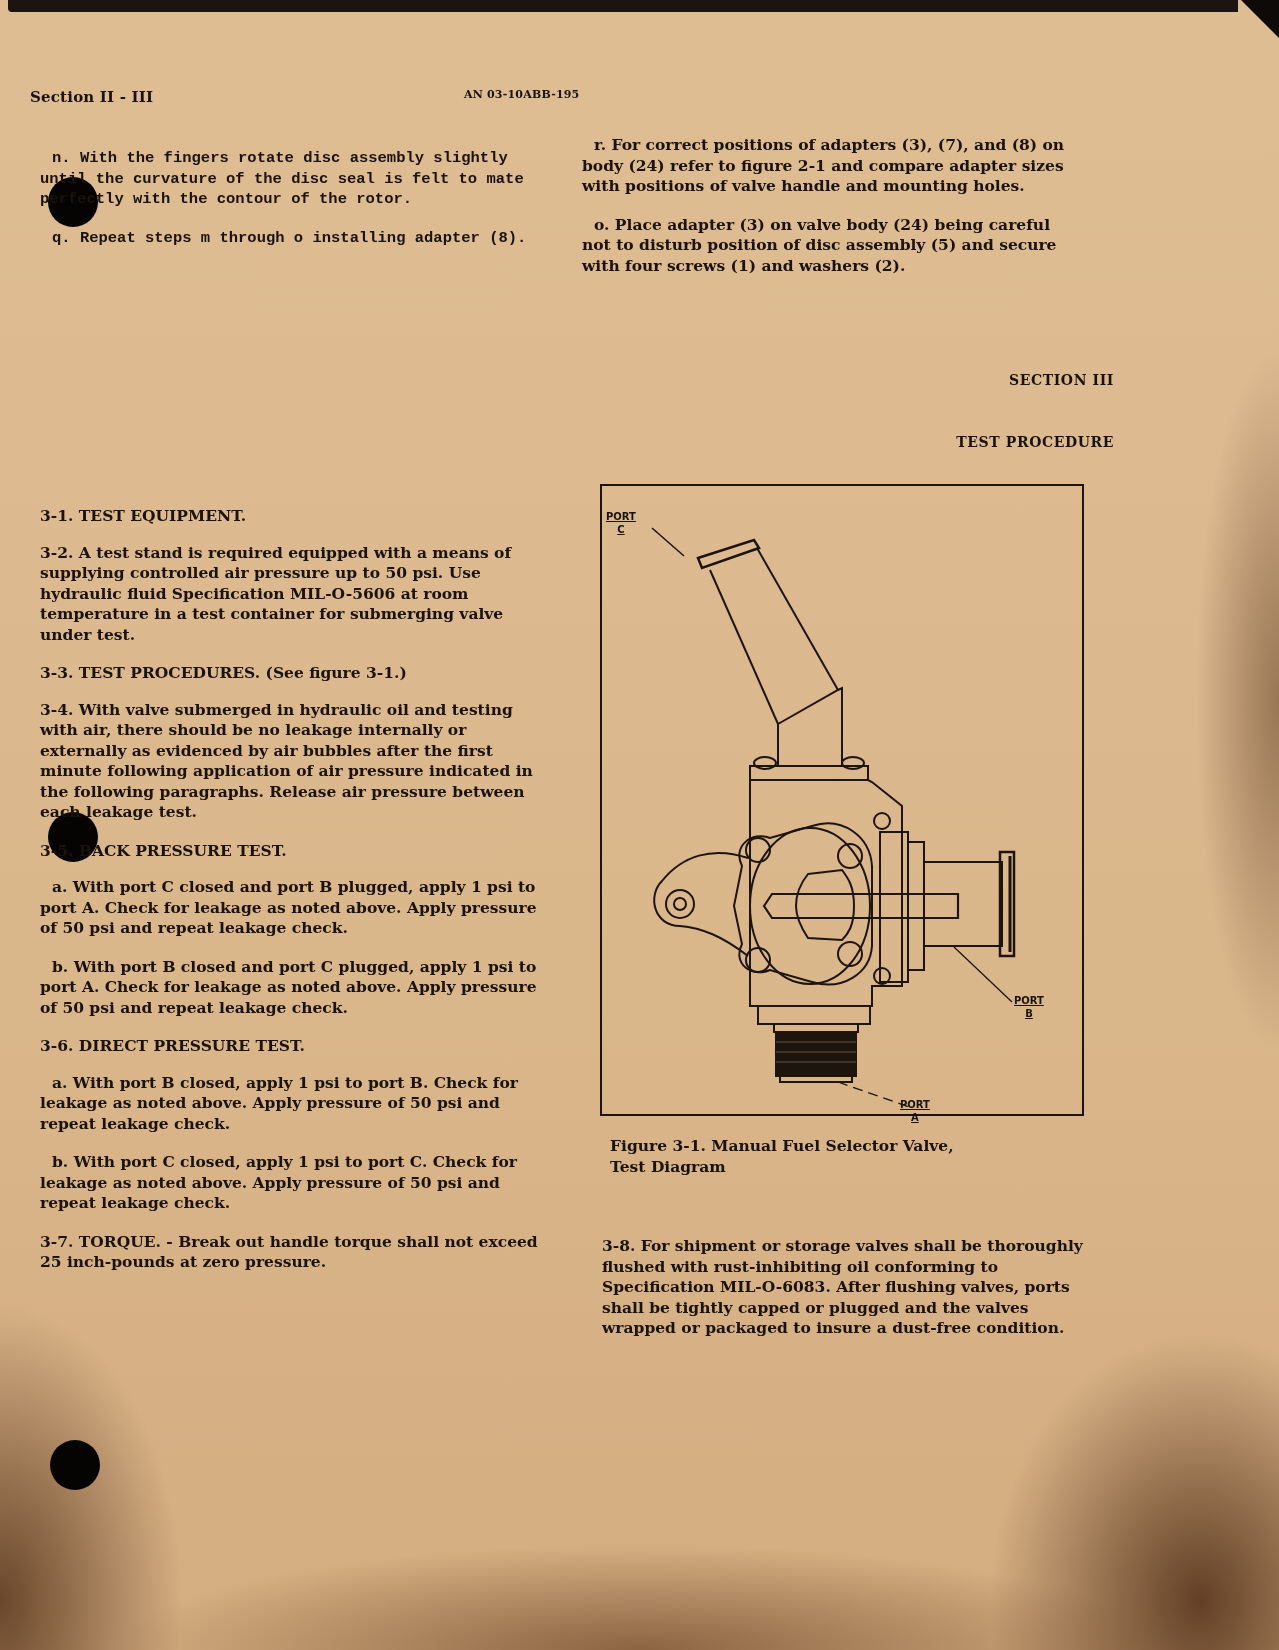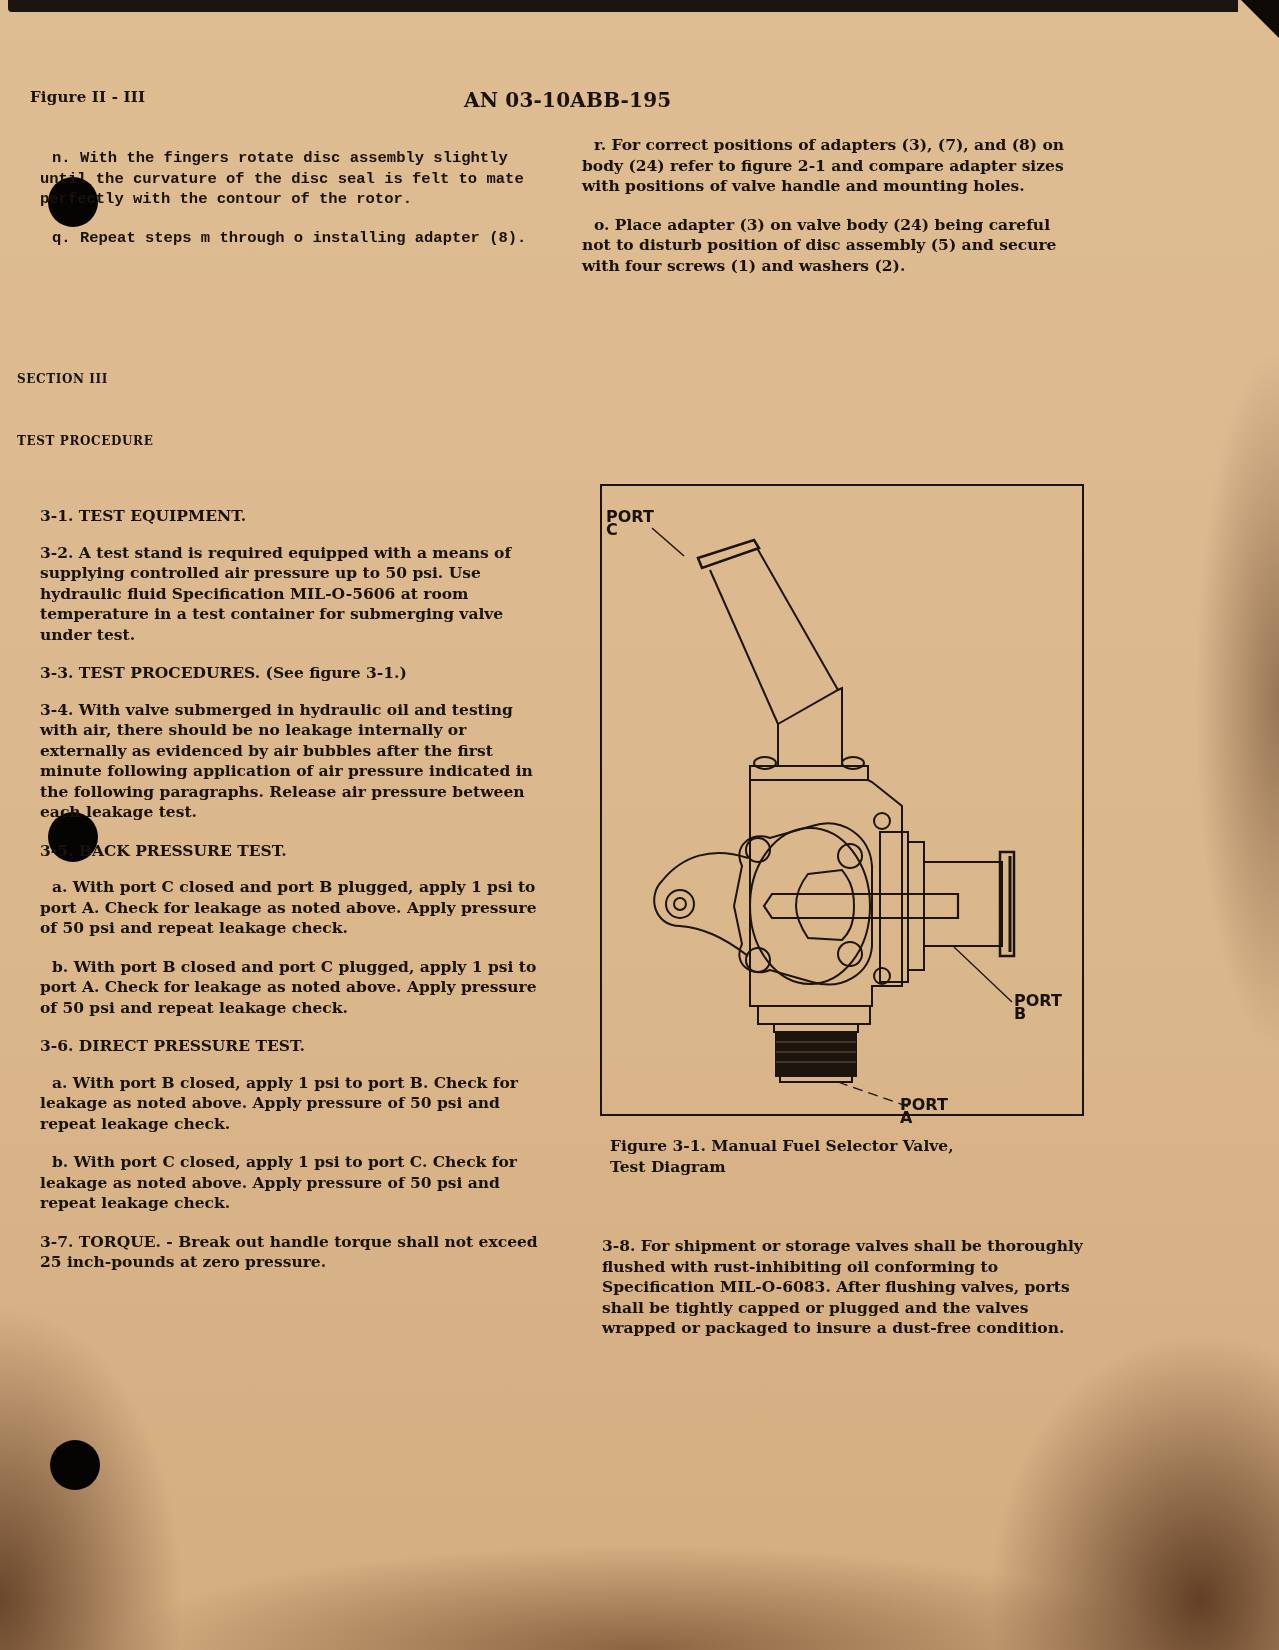--- a/index.html
+++ b/index.html
@@ -14,42 +14,42 @@
     background:
       radial-gradient(ellipse 260px 420px at 0px 1600px, rgba(70,35,15,0.75), rgba(70,35,15,0) 70%),
       radial-gradient(ellipse 300px 380px at 1200px 1600px, rgba(70,35,15,0.8), rgba(70,35,15,0) 70%),
       radial-gradient(ellipse 700px 140px at 640px 1650px, rgba(80,40,15,0.55), rgba(80,40,15,0) 75%),
       radial-gradient(ellipse 120px 500px at 1279px 700px, rgba(70,35,15,0.45), rgba(70,35,15,0) 70%),
       linear-gradient(180deg, #dfbd93 0%, #dab68b 60%, #d4ad80 100%);
   }
   .top-strip { position: absolute; left: 8px; top: 0; width: 1230px; height: 12px; background: #1c1410; border-bottom-left-radius: 4px; }
   .corner { position: absolute; right: 0; top: 0; width: 0; height: 0; border-top: 38px solid #0d0a08; border-left: 38px solid transparent; }
   .hole { position: absolute; width: 50px; height: 50px; border-radius: 50%; background: #050403; }
-  .hdr { position: absolute; top: 88px; font-weight: bold; font-size: 20px; letter-spacing: 0.2px; }
+  .hdr { position: absolute; top: 88px; font-weight: bold; font-size: 11px; letter-spacing: 0.2px; }
   .col { position: absolute; font-size: 15.5px; line-height: 20.5px; font-weight: bold; }
   .col p { margin: 0 0 18px 0; text-indent: 12px; }
   .col p.h { text-indent: 0; margin-bottom: 16px; }
   .col p.num { text-indent: 0; }
-  .center { position: absolute; left: 17px; width: 1110px; text-align: left; font-weight: bold; font-size: 12px; letter-spacing: 0.6px; }
+  .center { position: absolute; left: 4px; width: 1110px; text-align: right; font-weight: bold; font-size: 14px; letter-spacing: 0.6px; }
   .fig-box { position: absolute; left: 600px; top: 484px; width: 480px; height: 628px; border: 2px solid #1d140e; }
   .fig-caption { position: absolute; left: 610px; top: 1135px; width: 480px; text-align: left; font-weight: bold; font-size: 15.5px; line-height: 21px; }
-  .lbl { position: absolute; font-family: "DejaVu Sans", "Liberation Sans", sans-serif; font-size: 16px; font-weight: bold; text-align: left; line-height: 13px; }
+  .lbl { position: absolute; font-family: "DejaVu Sans", "Liberation Sans", sans-serif; font-size: 10px; font-weight: bold; text-align: center; line-height: 13px; text-decoration: underline; }
 </style>
 </head>
 <body>
 
 <div class="page">
   <div class="top-strip"></div>
   <div class="corner"></div>
 
   <div class="hole" style="left:48px;top:177px;"></div>
   <div class="hole" style="left:48px;top:812px;"></div>
   <div class="hole" style="left:50px;top:1440px;width:50px;height:50px;"></div>
 
-  <div class="hdr" style="left:30px;font-size:15px;">Figure II - III</div>
+  <div class="hdr" style="left:30px;font-size:15px;">Section II - III</div>
   <div class="hdr" style="left:464px;">AN 03-10ABB-195</div>
 
   <div class="col" style="left:40px;top:148px;width:488px;font-family:Liberation Mono, monospace;">
     <p>n. With the fingers rotate disc assembly slightly until the curvature of the disc seal is felt to mate perfectly with the contour of the rotor.</p>
     <p>q. Repeat steps m through o installing adapter (8).</p>
   </div>
 
   <div class="col" style="left:582px;top:135px;width:490px;">
     <p>r. For correct positions of adapters (3), (7), and (8) on body (24) refer to figure 2-1 and compare adapter sizes with positions of valve handle and mounting holes.</p>
     <p>o. Place adapter (3) on valve body (24) being careful not to disturb position of disc assembly (5) and secure with four screws (1) and washers (2).</p>

